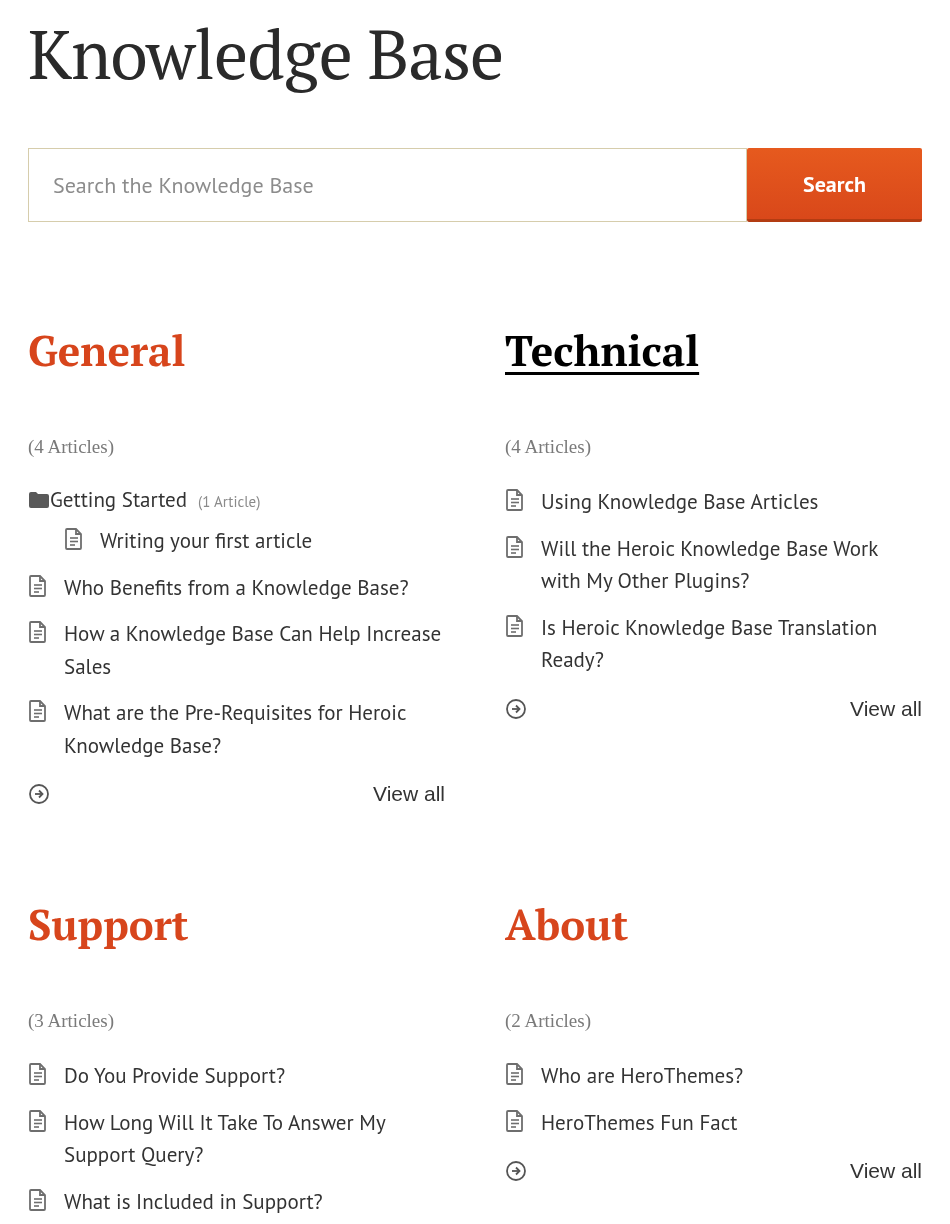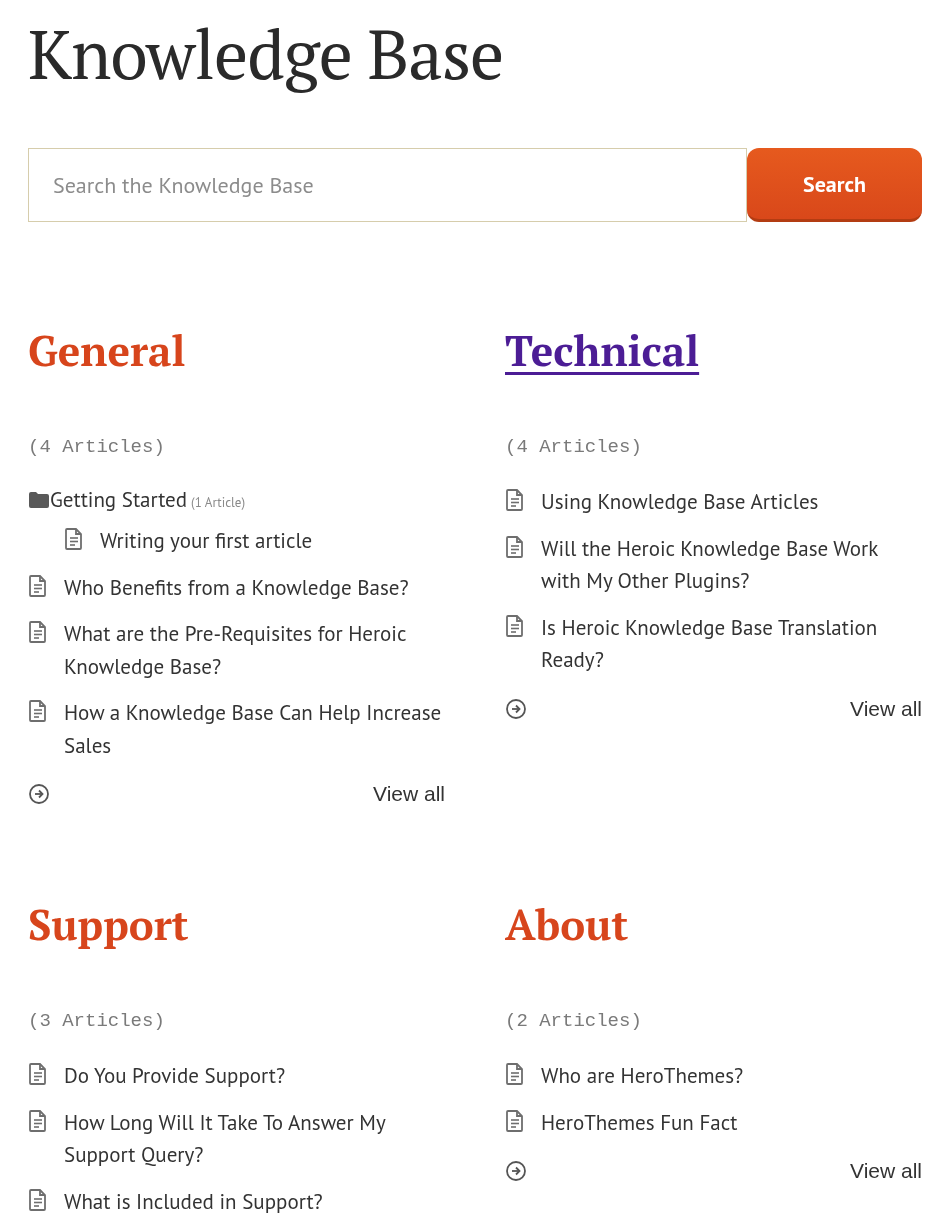--- a/index.html
+++ b/index.html
@@ -35,57 +35,57 @@
   .search-btn {
     width: 175px;
     background: linear-gradient(to bottom, #e65a1e, #d9481a);
     border: none;
     border-bottom: 3px solid #b33c12;
     color: #fff;
     font-size: 22px;
     font-weight: 700;
     font-family: 'PT Sans', 'Segoe UI', Tahoma, sans-serif;
     cursor: pointer;
-    border-radius: 12px;
+    border-radius: 2px;
   }
   .categories {
     display: grid;
     grid-template-columns: 1fr 1fr;
     column-gap: 60px;
     row-gap: 90px;
   }
   .category { }
   .cat-title {
     font-size: 42px;
     font-weight: 700;
     color: #d7451c;
     margin-bottom: 58px;
     font-family: 'PT Serif', Georgia, serif;
   }
   .cat-title.highlighted {
-    color: #4c1d95;
+    color: #000000;
     text-decoration: underline;
     text-decoration-thickness: 3px;
     text-underline-offset: 6px;
   }
   .cat-count {
     font-size: 19px;
     color: #7a7a7a;
-    font-family: Liberation Mono, monospace;
+    font-family: Liberation Serif, serif;
     margin-bottom: 28px;
   }
   .subcat {
     display: flex;
     align-items: baseline;
     margin-bottom: 12px;
     font-family: 'PT Sans', 'Segoe UI', sans-serif;
   }
   .subcat .folder-icon { flex-shrink: 0; position: relative; top: 2px; }
   .subcat-name { font-size: 21px; font-weight: 400; color: #333; }
-  .subcat-count { font-size: 13px; color: #8a8a8a; margin-left: 4px; }
+  .subcat-count { font-size: 15px; color: #8a8a8a; margin-left: 11px; }
   .subcat-children { margin-left: 36px; }
   ul.articles { list-style: none; margin-top: 4px; }
   ul.articles li {
     display: flex;
     align-items: flex-start;
     gap: 16px;
     margin-bottom: 14px;
     font-family: 'PT Sans', 'Segoe UI', sans-serif;
   }
   ul.articles li .doc-icon { flex-shrink: 0; margin-top: 3px; }
@@ -154,31 +154,31 @@
                <span class="article-link">Who Benefits from a Knowledge Base?</span>
              </li>
         <li>
                <svg class="doc-icon" width="20" height="22" viewBox="0 0 20 22">
     <path d="M3 1 h9 l5 5 v14 a1 1 0 0 1 -1 1 h-13 a1 1 0 0 1 -1 -1 v-18 a1 1 0 0 1 1 -1 z" fill="none" stroke="#6e6e6e" stroke-width="1.8"></path>
     <path d="M12 1 v5 h5" fill="none" stroke="#6e6e6e" stroke-width="1.8"></path>
     <line x1="6" y1="10" x2="14" y2="10" stroke="#6e6e6e" stroke-width="1.6"></line>
     <line x1="6" y1="13.5" x2="14" y2="13.5" stroke="#6e6e6e" stroke-width="1.6"></line>
     <line x1="6" y1="17" x2="11" y2="17" stroke="#6e6e6e" stroke-width="1.6"></line>
   </svg>
+               <span class="article-link">How a Knowledge Base Can Help Increase Sales</span>
+             </li>
+        <li>
+               <svg class="doc-icon" width="20" height="22" viewBox="0 0 20 22">
+    <path d="M3 1 h9 l5 5 v14 a1 1 0 0 1 -1 1 h-13 a1 1 0 0 1 -1 -1 v-18 a1 1 0 0 1 1 -1 z" fill="none" stroke="#6e6e6e" stroke-width="1.8"></path>
+    <path d="M12 1 v5 h5" fill="none" stroke="#6e6e6e" stroke-width="1.8"></path>
+    <line x1="6" y1="10" x2="14" y2="10" stroke="#6e6e6e" stroke-width="1.6"></line>
+    <line x1="6" y1="13.5" x2="14" y2="13.5" stroke="#6e6e6e" stroke-width="1.6"></line>
+    <line x1="6" y1="17" x2="11" y2="17" stroke="#6e6e6e" stroke-width="1.6"></line>
+  </svg>
                <span class="article-link">What are the Pre-Requisites for Heroic Knowledge Base?</span>
-             </li>
-        <li>
-               <svg class="doc-icon" width="20" height="22" viewBox="0 0 20 22">
-    <path d="M3 1 h9 l5 5 v14 a1 1 0 0 1 -1 1 h-13 a1 1 0 0 1 -1 -1 v-18 a1 1 0 0 1 1 -1 z" fill="none" stroke="#6e6e6e" stroke-width="1.8"></path>
-    <path d="M12 1 v5 h5" fill="none" stroke="#6e6e6e" stroke-width="1.8"></path>
-    <line x1="6" y1="10" x2="14" y2="10" stroke="#6e6e6e" stroke-width="1.6"></line>
-    <line x1="6" y1="13.5" x2="14" y2="13.5" stroke="#6e6e6e" stroke-width="1.6"></line>
-    <line x1="6" y1="17" x2="11" y2="17" stroke="#6e6e6e" stroke-width="1.6"></line>
-  </svg>
-               <span class="article-link">How a Knowledge Base Can Help Increase Sales</span>
              </li>
       </ul>
       <div class="view-all">
              <svg width="22" height="22" viewBox="0 0 22 22">
     <circle cx="11" cy="11" r="9" fill="none" stroke="#555" stroke-width="1.8"></circle>
     <line x1="7" y1="11" x2="14" y2="11" stroke="#555" stroke-width="1.8"></line>
     <polyline points="11,7.5 14.5,11 11,14.5" fill="none" stroke="#555" stroke-width="1.8"></polyline>
   </svg>
              <span class="view-all-label">View all</span>
            </div>

